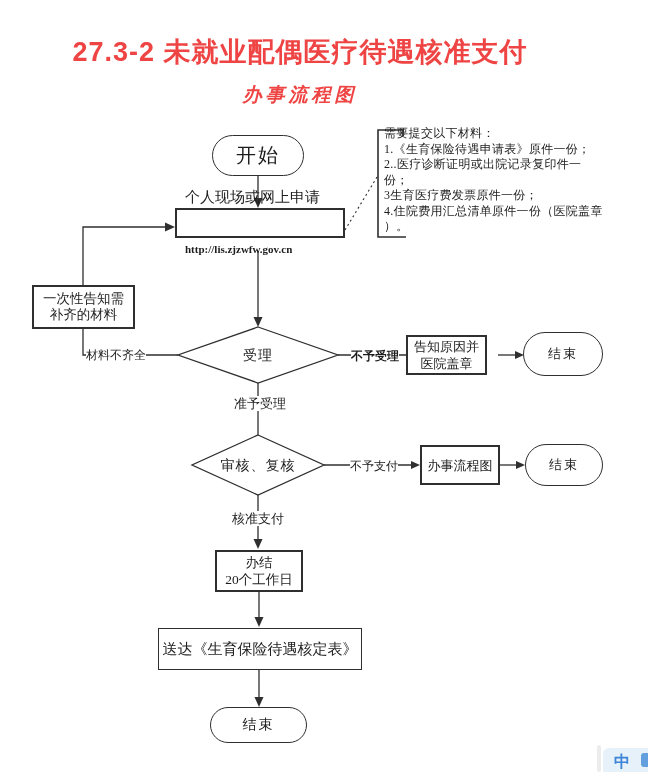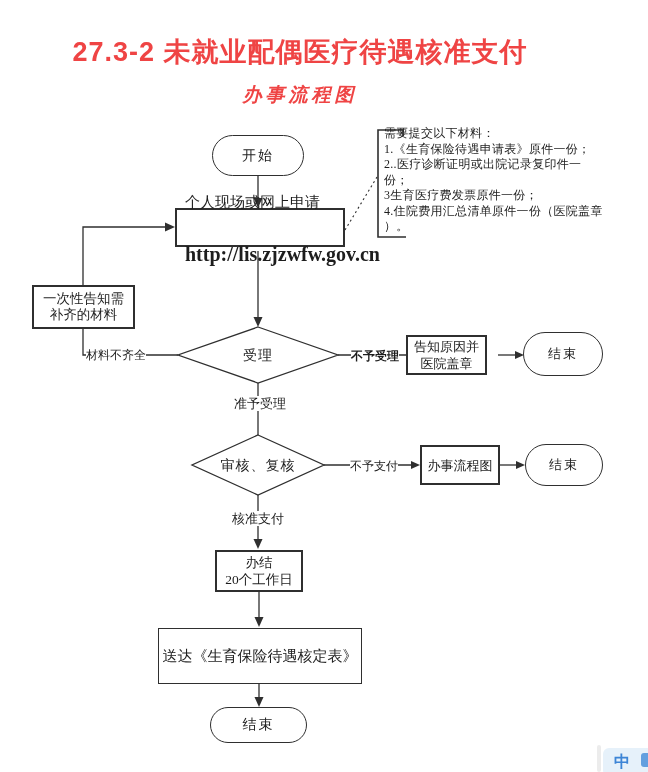--- a/index.html
+++ b/index.html
@@ -29,21 +29,21 @@
     box-sizing:border-box;display:flex;align-items:center;justify-content:center;
     font-size:13px;letter-spacing:2px;
   }
   .dtext{position:absolute;z-index:3;text-align:center;font-size:14px;letter-spacing:1px;}
   .lbl{position:absolute;z-index:3;background:#fff;white-space:nowrap;font-size:12px;line-height:14px;}
   .note{
     position:absolute;left:384px;top:126px;z-index:2;font-size:12px;line-height:15.5px;
     letter-spacing:0.3px;white-space:nowrap;
   }
   .apply-box{align-items:flex-start;padding-left:8px;text-align:left;line-height:20px;}
-  .apply-url{font-weight:bold;font-size:20px;font-family:"Liberation Serif","DejaVu Serif",serif;margin-top:32px;}
+  .apply-url{font-weight:bold;font-size:11px;font-family:"Liberation Serif","DejaVu Serif",serif;margin-top:32px;}
   .apply-cn{font-size:15px;}
   .ime-bar{position:absolute;left:597px;top:745px;width:4px;height:27px;background:#ececec;border-radius:2px;z-index:4;}
   .ime-btn{
     position:absolute;left:603px;top:748px;width:50px;height:28px;background:var(--ime-bg,#e6f1fa);
     border-radius:6px;z-index:4;display:flex;align-items:center;
     font-family:"Liberation Sans","DejaVu Sans",sans-serif;
   }
   .ime-zh{margin-left:11px;color:var(--ime-blue,#3d85d6);font-size:16px;font-weight:bold;line-height:16px;}
   .ime-kbd{position:absolute;left:641px;top:753px;width:12px;height:14px;background:#4a90d9;opacity:.85;border-radius:3px;z-index:4;}
 </style>
@@ -110,25 +110,25 @@
     <g>
       <line class="ln" x1="259" y1="670" x2="259" y2="698"></line>
       <polygon class="ah" points="254.5,697 263.5,697 259,707"></polygon>
     </g>
 
     <line class="dash" x1="345" y1="230" x2="377" y2="177"></line>
 
     <path class="ln-thick" d="M403,136 L403,130 L378,130 L378,237 L406,237"></path>
   </svg>
 
-  <div class="oval" style="left:212px;top:135px;width:92px;height:41px;border-radius:20.5px;font-size:14px;">
+  <div class="oval" style="left:212px;top:135px;width:92px;height:41px;border-radius:20.5px;font-size:20px;">
     <span>开始</span>
   </div>
 
-  <div class="box apply-box" style="left:175px;top:208px;width:170px;height:39px;">
+  <div class="box apply-box" style="left:175px;top:208px;width:170px;height:30px;">
     <div class="apply-cn">个人现场或网上申请</div>
     <div class="apply-url">http://lis.zjzwfw.gov.cn</div>
   </div>
 
   <div class="note">
     <div>需要提交以下材料：</div>
     <div>1.《生育保险待遇申请表》原件一份；</div>
     <div>2..医疗诊断证明或出院记录复印件一</div>
     <div>份；</div>
     <div>3生育医疗费发票原件一份；</div>
@@ -165,21 +165,21 @@
 
   <div class="oval" style="left:525px;top:444px;width:78px;height:42px;border-radius:21px;">
     <span>结束</span>
   </div>
 
   <div class="box" style="left:215px;top:550px;width:88px;height:42px;font-size:13.5px;">
     <div>办结</div>
     <div>20个工作日</div>
   </div>
 
-  <div class="box" style="left:158px;top:628px;width:204px;height:56px;font-size:15px;border-width:1.5px;justify-content:center;">
+  <div class="box" style="left:158px;top:628px;width:204px;height:42px;font-size:15px;border-width:1.5px;justify-content:center;">
     <div>送达《生育保险待遇核定表》</div>
   </div>
 
   <div class="oval" style="left:210px;top:707px;width:97px;height:36px;border-radius:18px;font-size:14px;">
     <span>结束</span>
   </div>
 
   <div class="ime-bar"></div>
   <div class="ime-btn">
     <span class="ime-zh">中</span>

